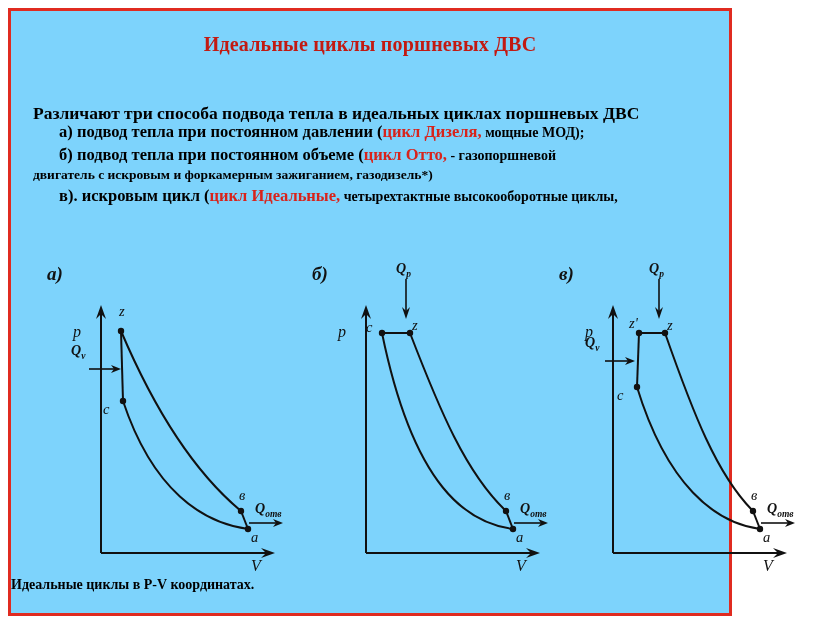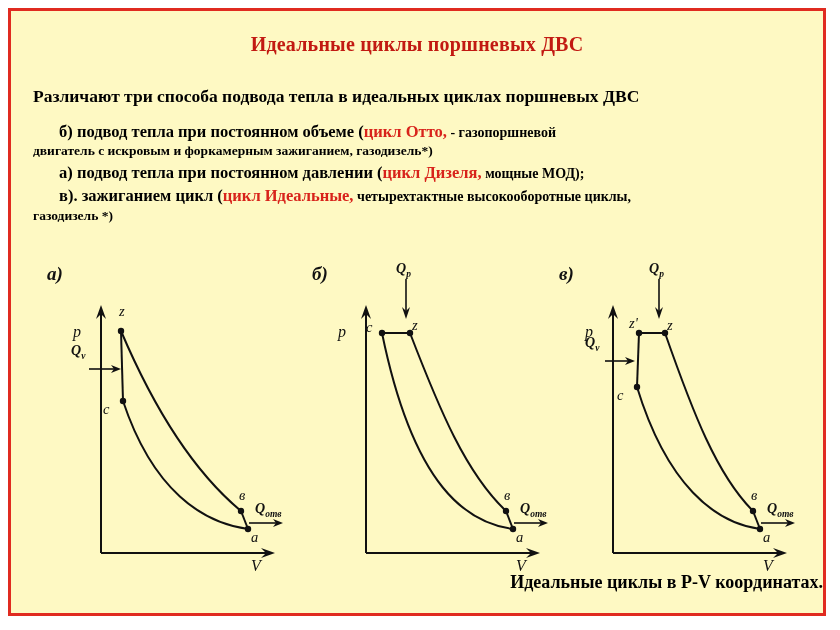--- a/index.html
+++ b/index.html
@@ -5,37 +5,37 @@
   html,body{margin:0;padding:0;}
   body{
     width:840px;height:630px;
     background:#ffffff;
     font-family:"Liberation Serif", serif;
     overflow:hidden;
   }
   .frame{
     position:absolute;
     left:8px;top:8px;
-    width:818px;height:608px;
+    width:724px;height:608px;
     border:3px solid #e02b20;
     box-sizing:border-box;
-    background:#fef9c3;
+    background:#7dd3fc;
   }
   .title{
     position:absolute;
     top:22px;left:0;width:100%;
     text-align:center;
     color:#c21a12;
     font-weight:bold;
     font-size:20px;
     letter-spacing:.2px;
   }
   .intro{
     position:absolute;
-    top:74px;left:22px;width:780px;
+    top:91px;left:22px;width:780px;
     font-size:17.5px;
     font-weight:bold;
     color:#000;
     line-height:1.28;
   }
   .lines{
     position:absolute;
     top:110px;left:22px;width:790px;
     font-size:16.5px;
     color:#000;
@@ -43,22 +43,22 @@
   }
   .lines .row{margin-bottom:2px;}
   .ind{display:inline-block;width:26px;}
   .b{font-weight:bold;}
   .red{color:#d8231b;font-weight:bold;}
   .sm{font-size:14px;font-weight:bold;}
   .sm2{font-size:13.5px;font-weight:bold;}
   .caption{
     position:absolute;
     left:0;bottom:20px;width:100%;
-    text-align:right;
-    font-size:18px;
+    text-align:left;
+    font-size:14px;
     font-weight:bold;
     color:#000;
   }
   .diagrams{
     position:absolute;
     top:250px;left:14px;
     width:800px;height:330px;
   }
   .panel{
     position:absolute;
@@ -105,33 +105,32 @@
 
 <div class="frame">
 
   <div class="title">Идеальные циклы поршневых ДВС</div>
 
   <div class="intro">Различают три способа подвода тепла в идеальных циклах поршневых ДВС</div>
 
   <div class="lines">
 
     <div class="row">
+      <span class="ind"></span><span class="b">а)</span>
+      <span class="b">подвод тепла при постоянном давлении (</span><span class="red">цикл Дизеля,</span><span class="sm"> мощные МОД);</span>
+    </div>
+
+    <div class="row">
       <span class="ind"></span><span class="b">б)</span>
       <span class="b">подвод тепла при постоянном объеме  (</span><span class="red">цикл Отто,</span><span class="sm"> - газопоршневой</span>
       <div class="sm2">двигатель с искровым  и форкамерным зажиганием, газодизель*)</div>
     </div>
 
     <div class="row">
-      <span class="ind"></span><span class="b">а)</span>
-      <span class="b">подвод тепла при постоянном давлении (</span><span class="red">цикл Дизеля,</span><span class="sm"> мощные МОД);</span>
-    </div>
-
-    <div class="row">
-      <span class="ind"></span><span class="b">в).</span><span class="b"> зажиганием цикл (</span><span class="red">цикл Идеальные,</span><span class="sm"> четырехтактные высокооборотные циклы,</span>
-      <div class="sm2">газодизель *)</div>
+      <span class="ind"></span><span class="b">в).</span><span class="b"> искровым цикл (</span><span class="red">цикл Идеальные,</span><span class="sm"> четырехтактные высокооборотные циклы,</span>
     </div>
 
   </div>
 
   <div class="diagrams">
 
     <div class="panel panel-a">
       <div class="plabel">а)</div>
       <svg width="250" height="330" viewBox="0 0 250 330">
 

